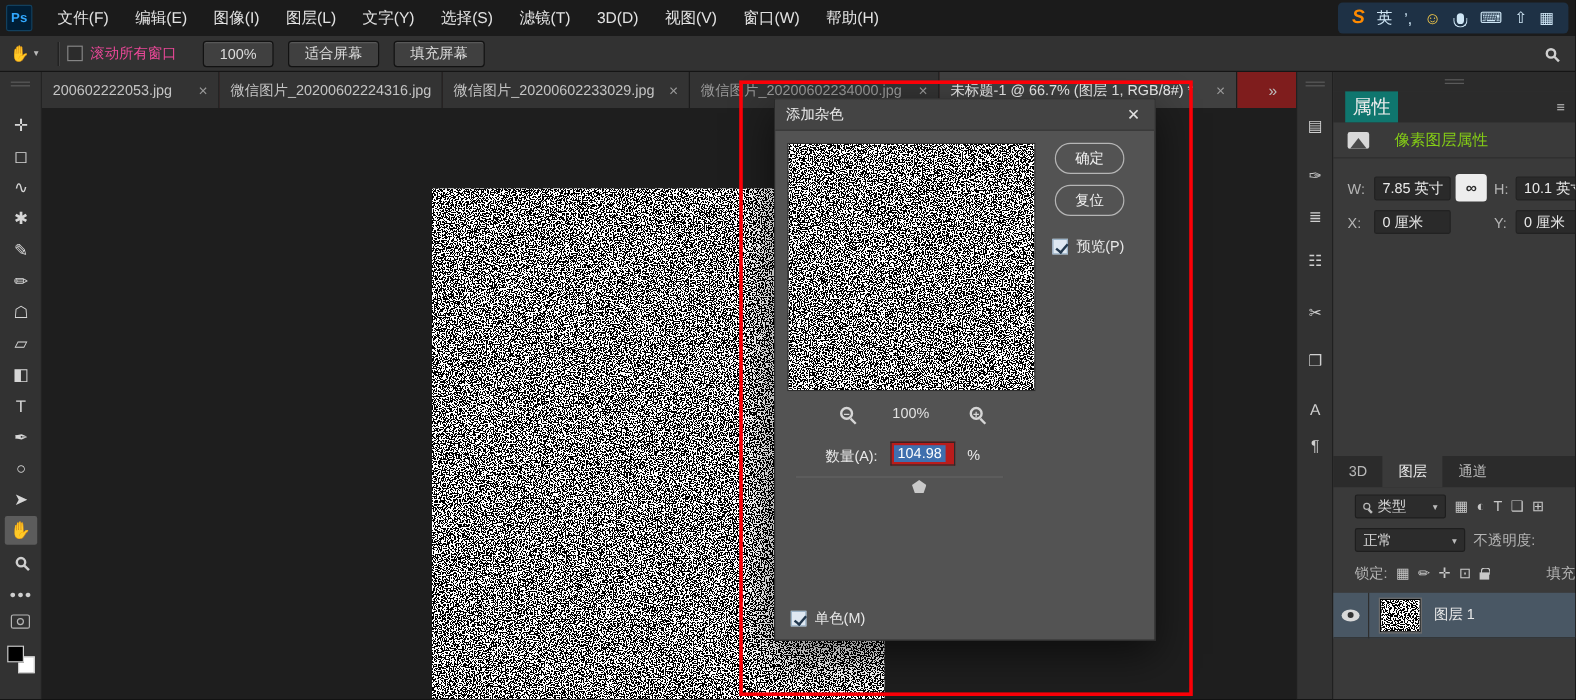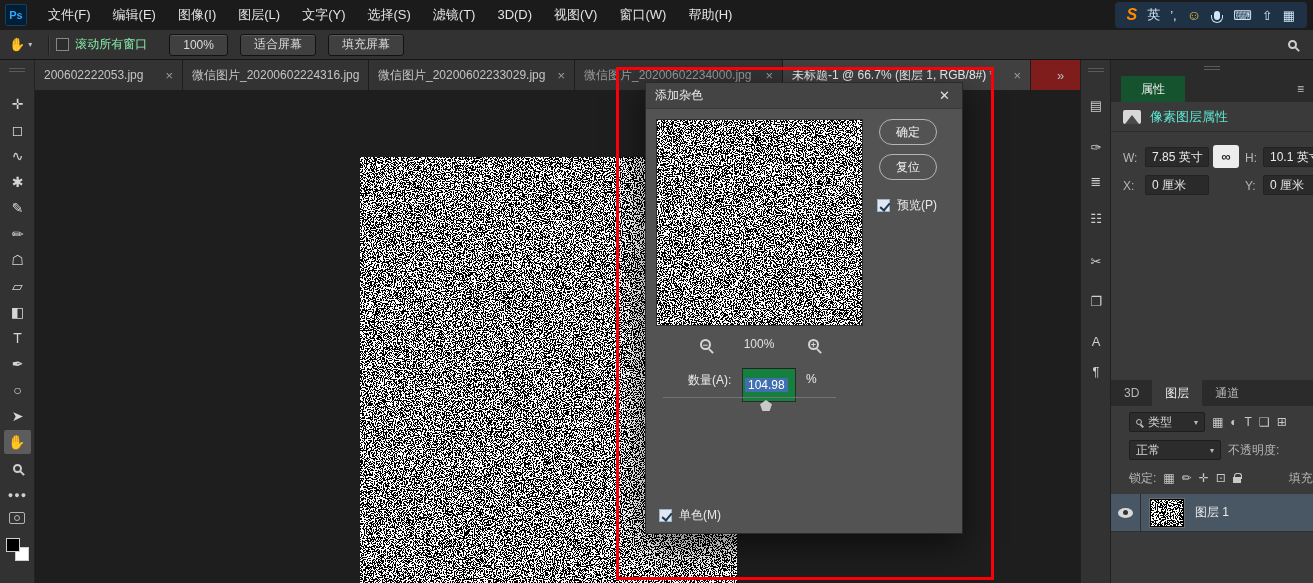--- a/index.html
+++ b/index.html
@@ -19,21 +19,21 @@
   .mic::after{content:'';position:absolute;left:-3px;top:4px;width:10px;height:7px;border:1px solid #cfe6f5;border-top:none;border-radius:0 0 6px 6px}
 
   
   .optionsbar{position:absolute;left:0;top:30px;width:1313px;height:30px;background:#323232;border-bottom:1px solid #151515;display:flex;align-items:center;z-index:29}
   .hand-preset{display:flex;align-items:center;gap:3px;padding:0 9px;color:#ddd;font-size:13px}
   .caret{font-size:8px;color:#bbb}
   .vsep{width:1px;height:20px;background:#1f1f1f;box-shadow:1px 0 0 #424242;margin:0 7px}
   .cb{width:13px;height:13px;border:1px solid #868686;background:#2c2c2c;position:relative;flex:none}
   .cb.checked{background:#dfe8f2;border-color:#9db4c8}
   .cb.checked::after{content:'';position:absolute;left:4px;top:1px;width:4px;height:8px;border:solid #22384e;border-width:0 2px 2px 0;transform:rotate(40deg)}
-  .opt-label{color:#86efac;margin-left:6px}
+  .opt-label{color:#ec4899;margin-left:6px}
   .opt-btn{height:22px;padding:0 13px;border:1px solid #121212;border-radius:3px;background:#404040;box-shadow:inset 0 1px 0 #585858;color:#dcdcdc;margin-left:12px;font-size:12px;display:flex;align-items:center;white-space:nowrap}
   .mag{width:9px;height:9px;border:2px solid #cfcfcf;border-radius:50%;position:relative;flex:none}
   .mag::after{content:'';position:absolute;width:6px;height:2px;background:#cfcfcf;right:-5px;bottom:-3px;transform:rotate(45deg)}
   .search-opt{margin-left:auto;margin-right:16px}
 
   
   .tabsbar{position:absolute;left:35px;top:60px;width:1045px;height:30px;background:#7f1d1d;display:flex;z-index:5}
   .tab{display:flex;align-items:center;justify-content:space-between;padding:0 9px;background:#333;border-right:1px solid #1c1c1c;color:#c4c4c4;font-size:12px;height:30px;flex:none;overflow:hidden;white-space:nowrap}
   .tab.dim{color:#999}
   .tab.active{background:#404040;color:#ececec}
@@ -63,42 +63,42 @@
   .dlg-title{position:absolute;left:0;top:0;width:100%;height:26px;background:#444;border-bottom:1px solid #393939;display:flex;align-items:center;justify-content:space-between;padding:0 9px;font-size:12px;color:#ededed}
   .dlg-close{font-size:13px;color:#e0e0e0;padding:0 3px}
   .dlg-preview{position:absolute;left:10px;top:36px;width:207px;height:207px;border:1px solid #2c2c2c;background:#777;overflow:hidden}
   .dlg-btn{position:absolute;left:233px;width:58px;height:26px;border:1px solid #b5b5b5;border-radius:13px;background:transparent;color:#f0f0f0;font-size:12px;display:flex;align-items:center;justify-content:center}
   .cbrow{position:absolute;display:flex;align-items:center;gap:7px;font-size:12px;color:#e8e8e8}
   .zoom-ctl{position:absolute;top:256px;display:flex;align-items:center;justify-content:center}
   .magz{width:11px;height:11px;border:2px solid #d6d6d6;border-radius:50%;position:relative;color:#d6d6d6;font-size:9px;font-weight:700;display:flex;align-items:center;justify-content:center;line-height:0}
   .magz::after{content:'';position:absolute;width:6px;height:2px;background:#d6d6d6;right:-5px;bottom:-4px;transform:rotate(45deg)}
   .zoom-label{position:absolute;top:254px;left:78px;width:70px;text-align:center;color:#e2e2e2}
   .amt-label{position:absolute;left:42px;top:289px;color:#eaeaea}
-  .amt-input{position:absolute;left:96px;top:285px;width:54px;height:34px;background:#15803d;border:1px solid #2b2b2b;border-top-color:#222;display:flex;align-items:center;padding:0 2px}
+  .amt-input{position:absolute;left:96px;top:285px;width:54px;height:20px;background:#b91c1c;border:1px solid #2b2b2b;border-top-color:#222;display:flex;align-items:center;padding:0 2px}
   .amt-sel{background:#3f6fae;color:#fff;padding:0 3px;font-size:12px}
   .pct{position:absolute;left:160px;top:289px;color:#eaeaea}
   .slider-track{position:absolute;left:17px;top:314px;width:173px;height:1px;background:#2a2a2a;border-bottom:1px solid #737373}
   .slider-thumb{position:absolute;left:114px;top:317px;width:12px;height:11px;background:#c9c9c9;clip-path:polygon(50% 0,100% 38%,80% 100%,20% 100%,0 38%)}
   .groupbox{position:absolute;left:10px;top:343px;width:300px;height:67px;border:1px solid #7d7d7d}
   .group-legend{position:absolute;top:-8px;left:8px;background:#535353;padding:0 5px;color:#e8e8e8}
   .radio{width:13px;height:13px;border:1px solid #c6c6c6;border-radius:50%;background:#4a4a4a;position:relative;flex:none}
   .radio.selected::after{content:'';position:absolute;inset:3px;border-radius:50%;background:#59a7f2}
   .radiorow{position:absolute;left:13px;display:flex;align-items:center;gap:7px;color:#e8e8e8}
 
   
   .icon-strip{position:absolute;left:1080px;top:60px;width:30px;height:523px;background:#323232;border-left:1px solid #202020;z-index:5}
   .strip-icon{position:absolute;left:0;width:30px;height:26px;display:flex;align-items:center;justify-content:center;color:#cfcfcf;font-size:13px}
 
   
   .dock{position:absolute;left:1110px;width:203px;background:#3a3a3a;border-left:1px solid #202020;overflow:hidden;z-index:5}
   .dock-head{height:16px;background:#2b2b2b;position:relative}
   .ptab-row{height:26px;background:#2b2b2b;display:flex;align-items:center}
-  .ptab{height:26px;display:flex;align-items:center;padding:0 20px;margin-left:10px;background:#14532d;color:#ececec;font-size:12px}
+  .ptab{height:26px;display:flex;align-items:center;padding:0 6px;margin-left:10px;background:#0f766e;color:#ececec;font-size:16px}
   .ham{margin-left:auto;margin-right:9px;color:#c4c4c4;font-size:12px}
-  .subtitle{display:flex;align-items:center;gap:9px;padding:0 12px;height:30px;color:#5eead4;font-size:13px;border-bottom:1px solid #2e2e2e}
+  .subtitle{display:flex;align-items:center;gap:21px;padding:0 12px;height:30px;color:#84cc16;font-size:13px;border-bottom:1px solid #2e2e2e}
   .thumb-ico{width:18px;height:14px;background:#d8d8d8;border-radius:2px;position:relative;flex:none;overflow:hidden}
   .thumb-ico::after{content:'';position:absolute;left:2px;bottom:0;border-left:7px solid transparent;border-right:7px solid transparent;border-bottom:9px solid #4a4a4a}
   .plabel{position:absolute;color:#b5b5b5;font-size:12px}
   .pinput{position:absolute;height:20px;background:#2a2a2a;border:1px solid #222;border-radius:2px;color:#eaeaea;display:flex;align-items:center;padding:0 6px;font-size:12px;white-space:nowrap}
   .link-btn{position:absolute;left:102px;top:85px;width:26px;height:23px;background:#ededed;color:#2b2b2b;border-radius:3px;display:flex;align-items:center;justify-content:center;font-size:13px;font-weight:700}
 
   .ltabs{height:26px;background:#2b2b2b;display:flex;align-items:center}
   .ltab{height:26px;display:flex;align-items:center;padding:0 13px;color:#b8b8b8;font-size:12px}
   .ltab.active{background:#3a3a3a;color:#ececec}
   .lrowline{position:absolute;left:10px;width:203px;display:flex;align-items:center;padding:0 8px;gap:7px;color:#c6c6c6}

